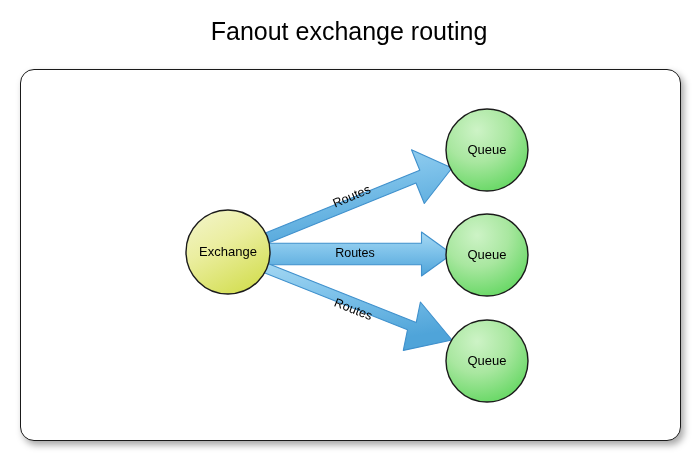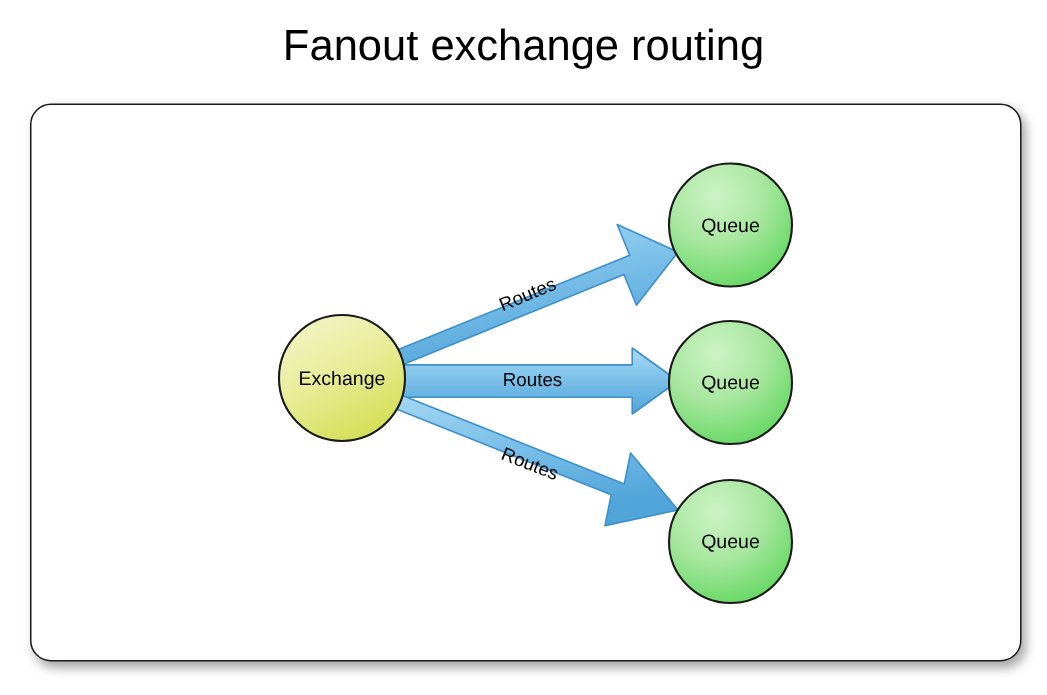--- a/index.html
+++ b/index.html
@@ -13,21 +13,21 @@
     font-family: "Liberation Sans", sans-serif;
     overflow: hidden;
     position: relative;
   }
   #page-title {
     position: absolute;
     left: 0;
     top: 12px;
     width: 698px;
     text-align: center;
-    font-size: 29px;
+    font-size: 25px;
     font-weight: 400;
     color: #000000;
     letter-spacing: 0px;
     line-height: 38px;
   }
   #diagram-canvas {
     position: absolute;
     left: 20px;
     top: 69px;
     width: 661px;

